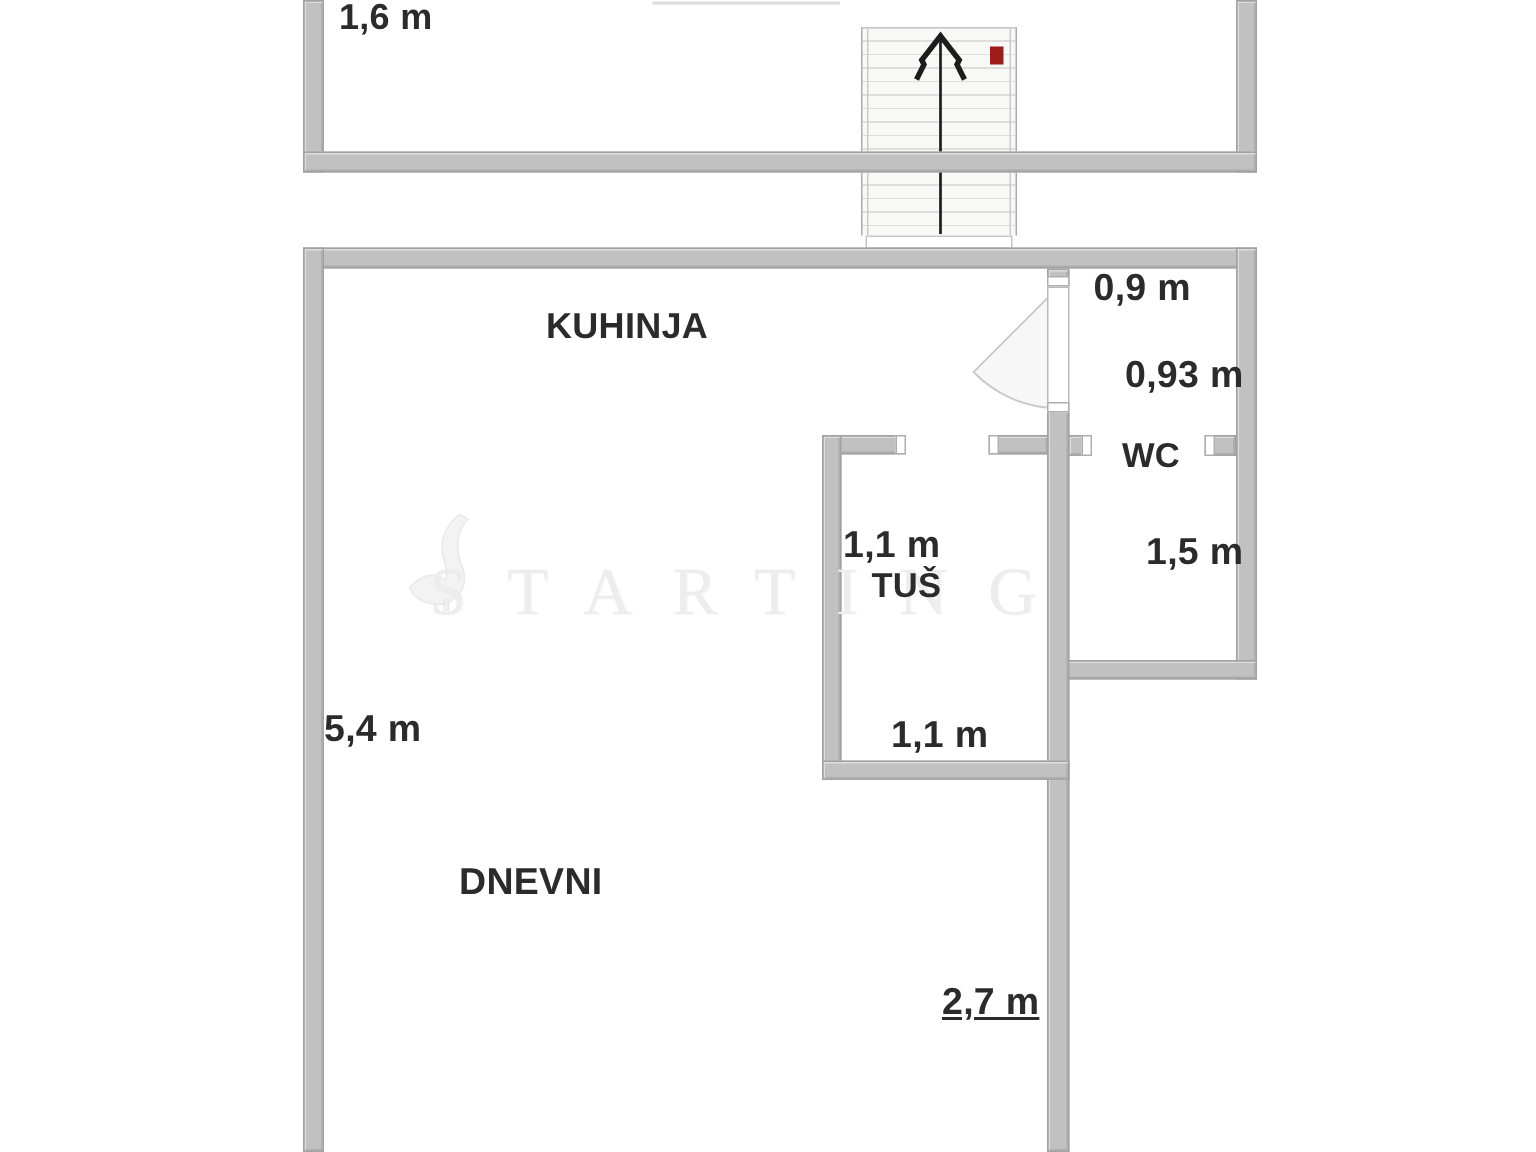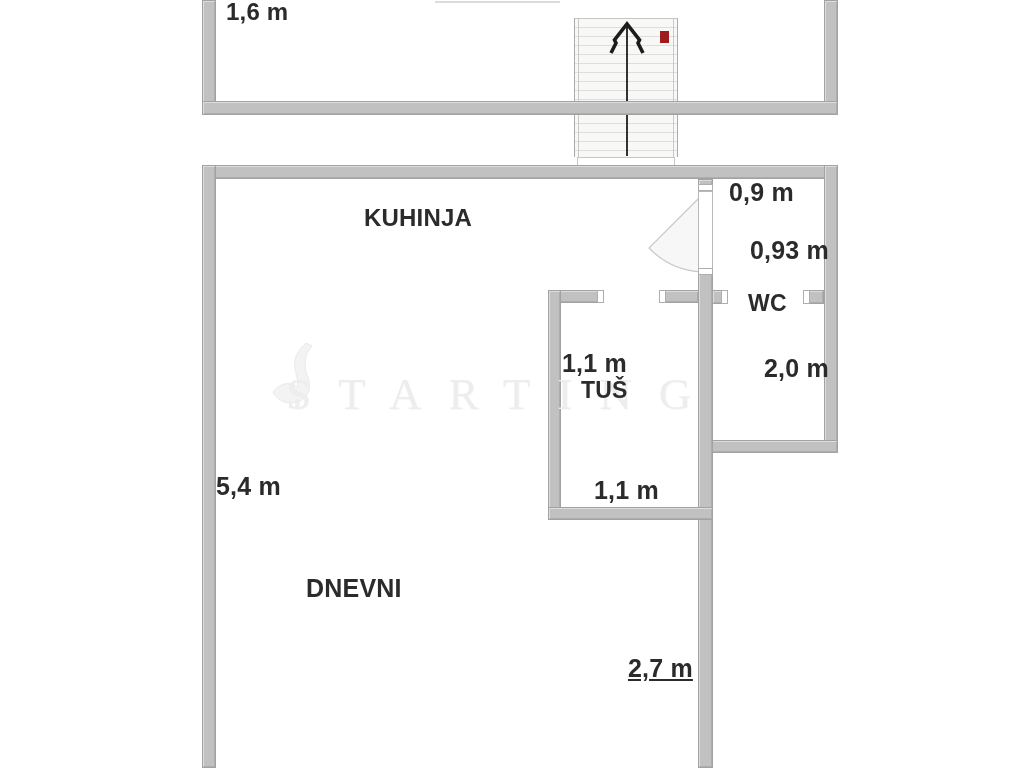--- a/index.html
+++ b/index.html
@@ -121,21 +121,21 @@
   </svg>
   <div class="watermark">
     <span class="watermark-text">STARTING</span>
   </div>
 
   <div class="lbl fs24" style="left:226px;top:-2px;">1,6 m</div>
   <div class="lbl fs24" style="left:364px;top:204px;">KUHINJA</div>
   <div class="lbl fs21" style="left:729px;top:180px;">0,9 m</div>
   <div class="lbl fs21" style="left:750px;top:238px;">0,93 m</div>
   <div class="lbl fs23" style="left:748px;top:290px;text-align:center;">WC</div>
-  <div class="lbl fs21" style="left:764px;top:356px;">2,0 m</div>
+  <div class="lbl fs21" style="left:764px;top:356px;">1,5 m</div>
   <div class="lbl fs21" style="left:562px;top:351px;">1,1 m</div>
   <div class="lbl fs23" style="left:581px;top:377px;">TUŠ</div>
   <div class="lbl fs21" style="left:216px;top:474px;">5,4 m</div>
   <div class="lbl fs21" style="left:594px;top:478px;">1,1 m</div>
   <div class="lbl living-name" style="left:306px;top:570px;">
     <div>DNEVNI</div>
   </div>
   <div class="lbl fs21" style="left:628px;top:656px;text-decoration:underline;">2,7 m</div>
 
 </div>

